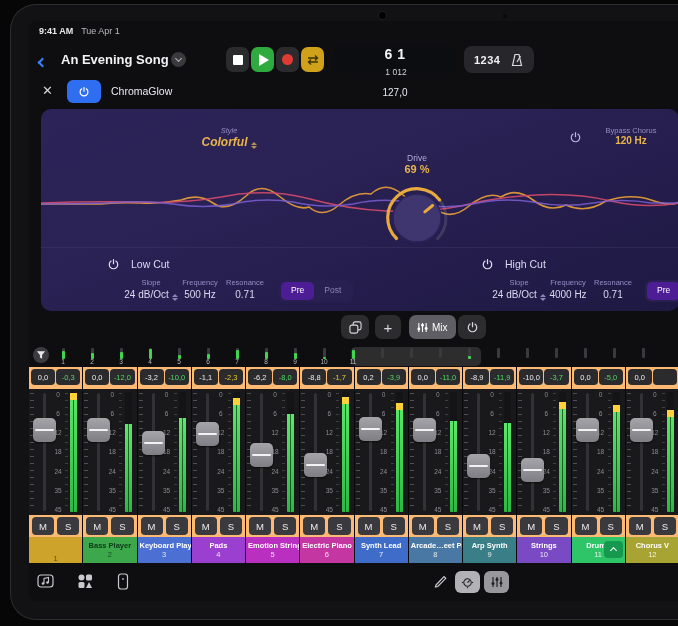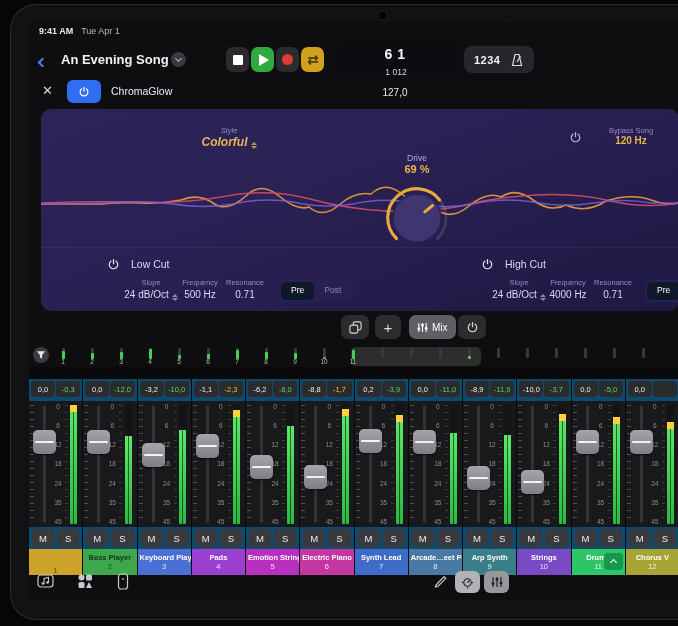--- a/index.html
+++ b/index.html
@@ -68,36 +68,36 @@
   .knobwrap{position:absolute;left:341px;top:74px;width:70px;height:70px;}
   
   .filters{position:absolute;left:0;top:138px;width:100%;height:64px;border-top:1px solid rgba(255,255,255,.05);}
   .fsec-title{position:absolute;top:10px;font-size:10.5px;color:#ddd9f0;}
   .fsec-pwr{position:absolute;top:10px;}
   .param{position:absolute;top:30px;text-align:center;width:64px;}
   .param .plabel{font-size:7.5px;}
   .param .pval{font-size:10px;color:#dcd8f0;margin-top:2px;}
   .prepost{position:absolute;top:32px;height:22px;display:flex;background:#272051;border-radius:6px;padding:2px;}
   .prepost .seg{font-size:8.5px;color:#8d85b5;padding:3px 10px;border-radius:5px;}
-  .prepost .seg.on{background:#0f172a;color:#fff;}
+  .prepost .seg.on{background:#4c1d95;color:#fff;}
   
   .mixtoolbar{position:absolute;top:292px;left:0;width:100%;height:30px;}
   .mtbtn{position:absolute;top:2px;height:24px;border-radius:7px;background:#2c2c2f;color:#d9d9de;display:flex;align-items:center;justify-content:center;gap:4px;}
   .mtbtn.mix{background:#5e5e64;color:#fff;font-size:10px;padding:0 8px;}
   
   .overview{position:absolute;top:326px;left:0;width:650px;height:19px;}
   .ovwindow{position:absolute;left:322px;top:0;width:130px;height:19px;background:rgba(255,255,255,.13);border-radius:5px;}
   .ovslot{position:absolute;top:0;width:20px;height:19px;}
   .ovbarbg{position:absolute;left:9px;top:1px;width:3px;height:10px;background:#3a3a3e;border-radius:1px;}
   .ovbar{position:absolute;left:9px;bottom:8px;width:3px;background:#3fd64f;border-radius:1px;}
   .ovnum{position:absolute;top:11px;width:100%;text-align:center;font-size:6.5px;color:#b9b9be;}
   .funnel{position:absolute;left:4px;top:0;width:16px;height:16px;border-radius:50%;background:#3c3c40;display:flex;align-items:center;justify-content:center;}
   
   .strips{position:absolute;top:346px;left:0;width:650px;height:196px;display:flex;gap:1px;background:#09090b;}
-  .strip{position:relative;flex:1;background:#0c4a6e;margin-top:12px;}
+  .strip{position:relative;flex:1;background:#fdba74;}
   .vals{position:absolute;top:0;left:0;width:100%;height:20px;display:flex;gap:1px;padding:2px;}
   .chip{flex:1;border-radius:4px;background:#2b2b2e;font-size:7.5px;display:flex;align-items:center;justify-content:center;color:#ededf0;}
   .fader{position:absolute;top:22px;left:0;width:100%;height:126px;background:#19191b;}
   .ticks{position:absolute;top:4px;bottom:4px;width:4px;background:repeating-linear-gradient(180deg,#4e4e54 0 1px,transparent 1px 7px);}
   .t1{left:1px;}.t2{left:36px;width:3px;opacity:.7;}
   .groove{position:absolute;left:14px;top:4px;bottom:4px;width:3px;background:#323236;border-radius:2px;}
   .handle{position:absolute;left:4px;width:23px;height:24px;border-radius:5px;background:linear-gradient(#a4a4a9,#7e7e84);box-shadow:0 1px 2px rgba(0,0,0,.6);}
   .hline{position:absolute;left:2px;right:2px;top:11px;height:2px;background:#f2f2f4;border-radius:1px;}
   .scale{position:absolute;left:22px;top:2px;bottom:2px;width:14px;display:flex;flex-direction:column;justify-content:space-between;text-align:center;font-size:6.5px;color:#8c8c92;}
   .meter{position:absolute;right:5px;top:3px;bottom:3px;width:7px;background:#141416;border-radius:1px;overflow:hidden;}
@@ -207,21 +207,21 @@
         </div>
         <div class="panelpwr">
           <svg width="13" height="13" viewBox="0 0 16 16" class="pwricon">
               <g stroke="currentColor" stroke-width="1.5" fill="none" stroke-linecap="round">
                 <path d="M8,2 v5"></path>
                 <path d="M5,3.8 a5.2,5.2 0 1 0 6,0"></path>
               </g>
             </svg>
         </div>
         <div class="bypass">
-          <div class="plabel">Bypass Song</div>
+          <div class="plabel">Bypass Chorus</div>
           <div class="goldval">120 Hz</div>
         </div>
         <div class="levelbox">
           <div class="plabel">Level</div>
           <div class="goldval">0.0</div>
         </div>
 
         <svg class="wave" viewBox="0 0 638 74">
           <path d="M0,37 H60 Q80,35 100,36 T140,33 Q158,26 172,36 T205,29 Q220,14 238,29 T268,40 Q282,52 298,38 T330,27 Q345,13 362,28 T395,42 Q410,54 428,39 T460,30 Q475,20 492,33 T525,38 Q545,47 565,34 Q590,26 610,33 T638,35" stroke="#e09a38" stroke-width="1.6" fill="none" opacity="0.95"></path>
           <path d="M0,36 Q50,34 95,35 Q140,37 180,30 Q225,21 265,31 Q305,42 345,44 Q385,46 420,39 Q455,30 495,28 Q535,26 570,34 Q605,42 638,36" stroke="#d44a6a" stroke-width="1.5" fill="none" opacity="0.9"></path>

